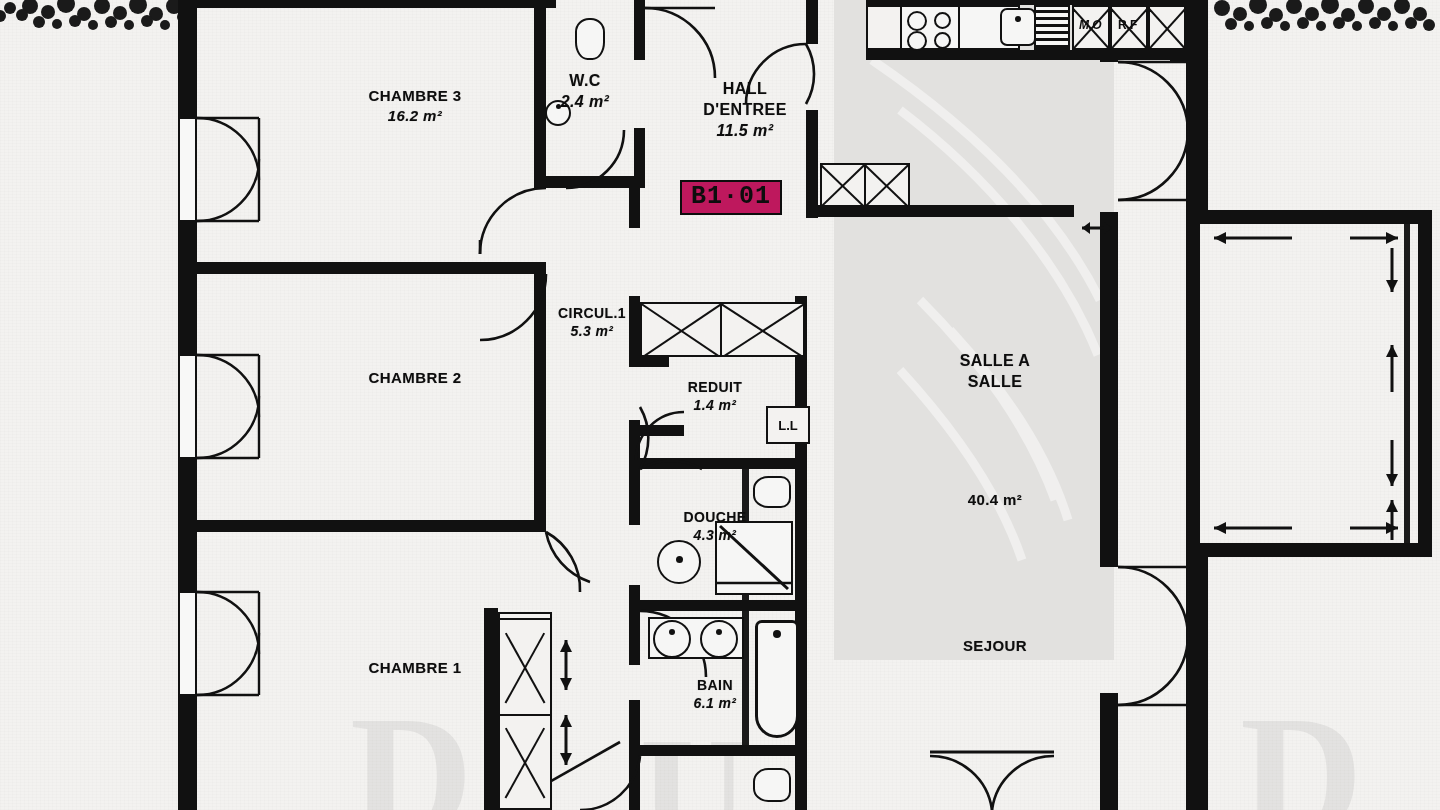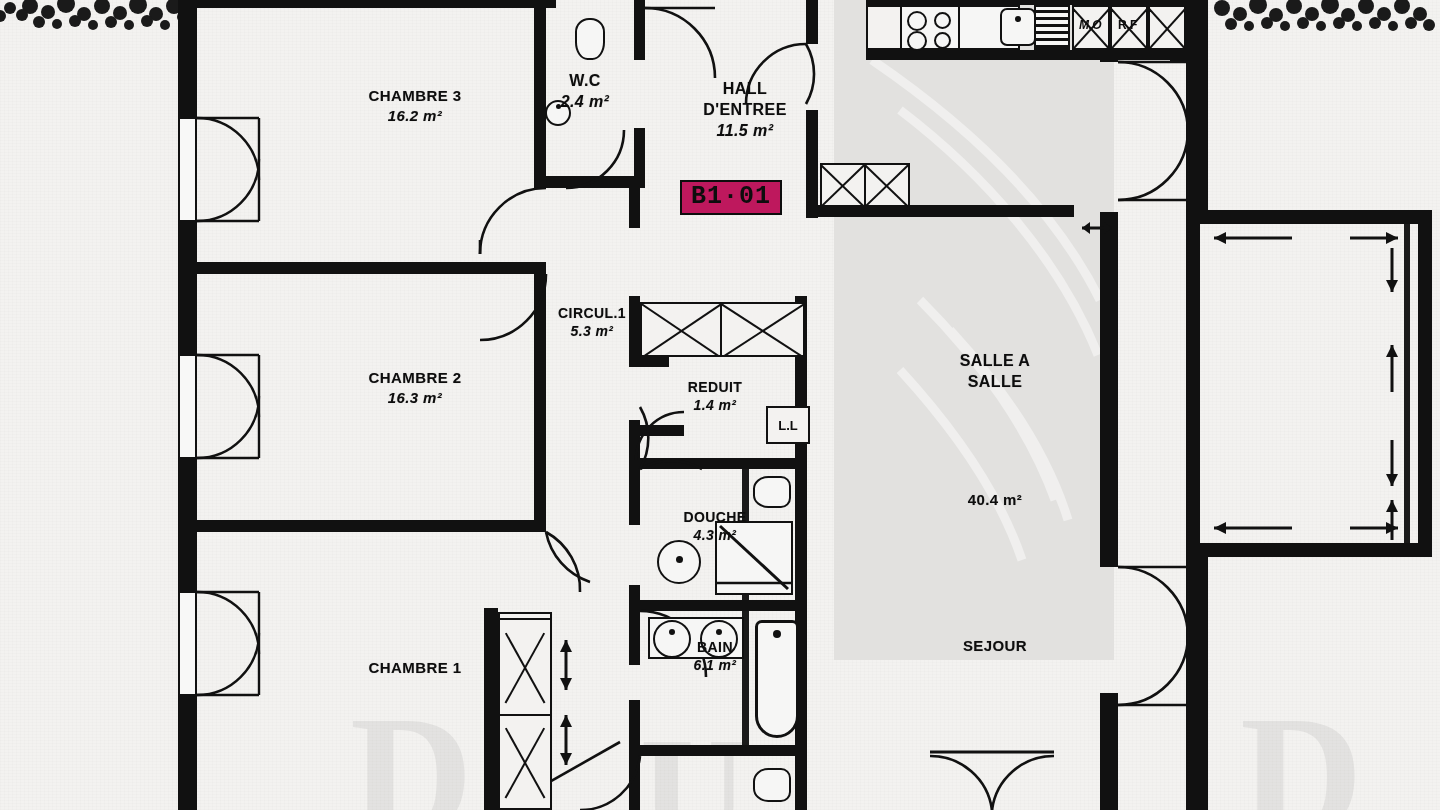--- a/index.html
+++ b/index.html
@@ -509,21 +509,20 @@
 
   <div class="fx fx-wc" style="left:753px; top:768px; width:38px; height:34px; border-radius:40% 10px 10px 40%;"></div>
 
   <div class="label lbl-lg" style="left:300px; top:86px; width:230px;">
     <span class="nm">CHAMBRE 3</span>
     <span class="ar">16.2 m²</span>
   </div>
 
   <div class="label lbl-lg" style="left:300px; top:368px; width:230px;">
     <span class="nm">CHAMBRE 2</span>
-    <span class="ar">16.3 m²</span>
   </div>
 
   <div class="label lbl-lg" style="left:300px; top:658px; width:230px;">
     <span class="nm">CHAMBRE 1</span>
   </div>
 
   <div class="label lbl-md" style="left:530px; top:70px; width:110px;">
     <span class="nm">W.C</span>
     <span class="ar">2.4 m²</span>
   </div>
@@ -545,21 +544,21 @@
   <div class="label lbl-sm" style="left:660px; top:378px; width:110px;">
     <span class="nm">REDUIT</span>
     <span class="ar">1.4 m²</span>
   </div>
 
   <div class="label lbl-sm" style="left:655px; top:508px; width:120px;">
     <span class="nm">DOUCHE</span>
     <span class="ar">4.3 m²</span>
   </div>
 
-  <div class="label lbl-sm" style="left:660px; top:638px; width:110px;">
+  <div class="label lbl-sm" style="left:660px; top:676px; width:110px;">
     <span class="nm">BAIN</span>
     <span class="ar">6.1 m²</span>
   </div>
 
   <div class="label lbl-md" style="left:900px; top:350px; width:190px;">
     <span class="nm">SALLE A</span>
     <span class="nm">SALLE</span>
   </div>
 
   <div class="label lbl-lg" style="left:900px; top:490px; width:190px;">40.4 m²</div>

